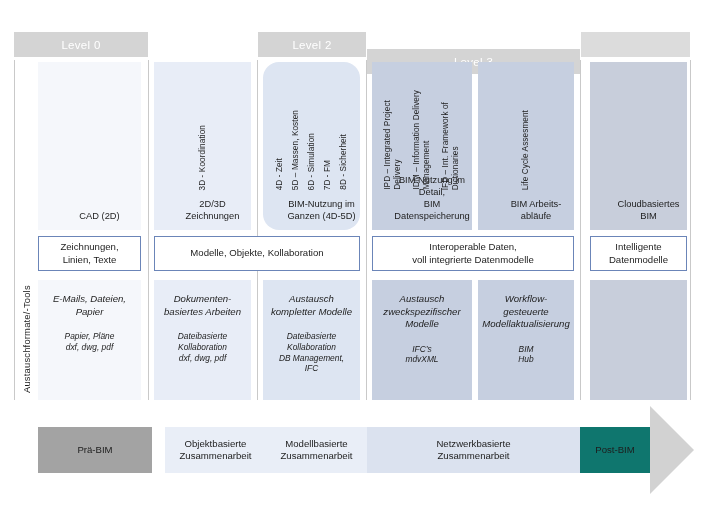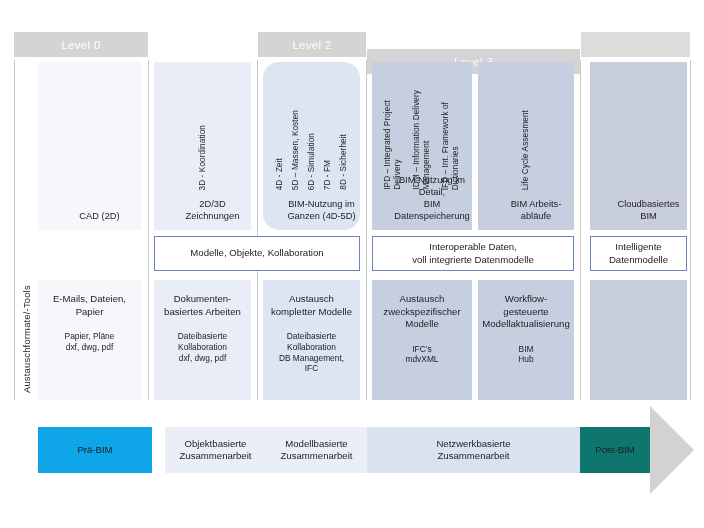--- a/index.html
+++ b/index.html
@@ -54,42 +54,42 @@
     background:#ffffff;border:1px solid #6b85b8;
     display:flex;align-items:center;justify-content:center;
     text-align:center;font-size:9.6px;line-height:12.5px;
     white-space:pre-line;
   }
 
   
   .midbox{
     display:flex;flex-direction:column;align-items:center;
     text-align:center;padding-top:13px;
-    font-size:9.6px;line-height:12.5px;
+    font-size:9.6px;line-height:12.5px;font-style:italic;
   }
   .midbox .head{white-space:pre-line;}
   .midbox .sub{
     margin-top:13px;font-size:8.4px;line-height:10.8px;
     white-space:pre-line;
   }
 
   
   .axis-label{
     writing-mode:vertical-rl;transform:rotate(180deg);
     font-size:9.4px;letter-spacing:.2px;
     display:flex;align-items:center;justify-content:center;
   }
 
   
   .band{
     display:flex;align-items:center;justify-content:center;
     text-align:center;font-size:9.6px;line-height:12.5px;
     white-space:pre-line;
   }
-  .band0{background:#0ea5e9;}
+  .band0{background:#a3a3a3;}
   .band1{background:#e9eef7;}
   .band3{background:#dbe2ef;}
   .arrow-head{
     width:0;height:0;
     border-top:44px solid transparent;
     border-bottom:44px solid transparent;
     border-left:44px solid #d2d2d2;
   }
   .arrow-tail{background:#0f766e;}
 </style>
@@ -163,20 +163,24 @@
     <div class="cap">BIM Arbeits-
 abläufe</div>
   </div>
 
   <div class="abs topbox tone4" style="left:590px;top:62px;width:97px;height:168px;">
     <div class="vstack"></div>
     <div class="cap">Cloudbasiertes
 BIM</div>
   </div>
 
+  <div class="abs whitebox" style="left:38px;top:236px;width:103px;height:35px;">
+    <span>Zeichnungen,
+Linien, Texte</span>
+  </div>
   <div class="abs whitebox" style="left:154px;top:236px;width:206px;height:35px;">
     <span>Modelle, Objekte, Kollaboration</span>
   </div>
   <div class="abs whitebox" style="left:372px;top:236px;width:202px;height:35px;">
     <span>Interoperable Daten,
 voll integrierte Datenmodelle</span>
   </div>
   <div class="abs whitebox" style="left:590px;top:236px;width:97px;height:35px;">
     <span>Intelligente
 Datenmodelle</span>

